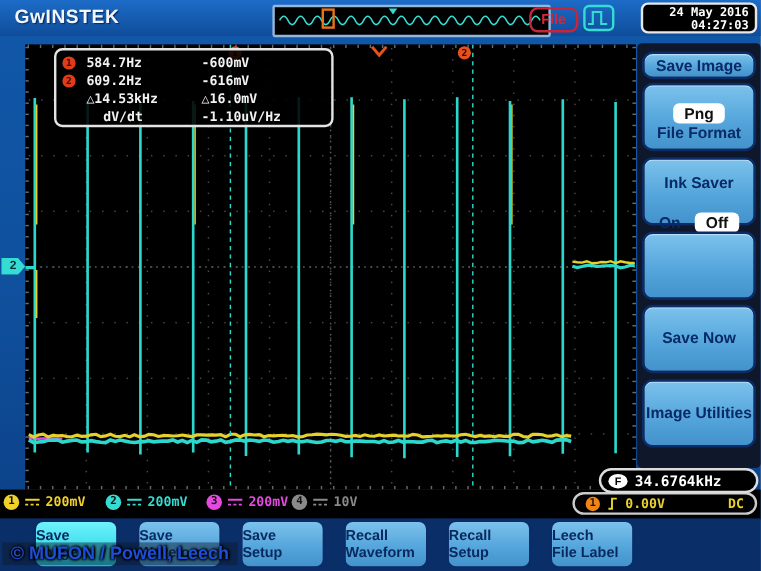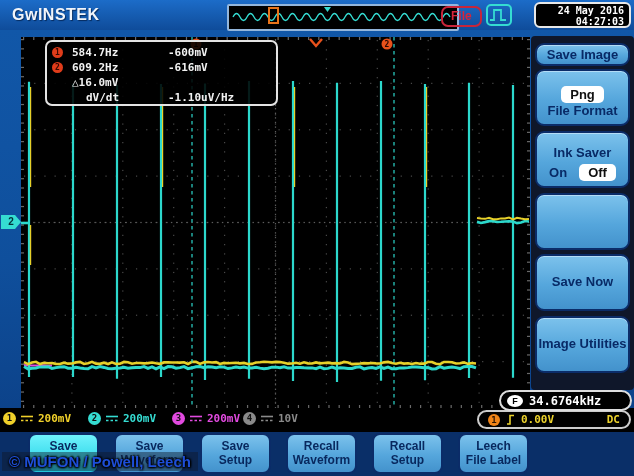--- a/index.html
+++ b/index.html
@@ -66,21 +66,21 @@
   #trigbox{position:absolute;left:477px;top:2px;width:154px;height:19px;border:2px solid #ccc;
     border-radius:10px;box-sizing:border-box;display:flex;align-items:center;gap:6px;
     padding:0 9px;color:#ecd22c;font-family:"DejaVu Sans Mono",monospace;font-weight:bold;font-size:11px;}
   .trig-badge{width:12px;height:12px;border-radius:50%;background:#ef8418;color:#2a1200;
     font-size:9px;line-height:12px;text-align:center;}
   
   #footer{position:absolute;left:0;top:432px;width:634px;height:44px;background:#0a2f68;}
   .bot-btn{position:absolute;top:1px;width:71px;height:41px;box-sizing:border-box;
     background:linear-gradient(180deg,#7cc2ec 0%,#55a6dc 55%,#4392cc 100%);
     border:2px solid #0b2c68;border-radius:8px;color:#08285e;font-weight:bold;font-size:12px;
-    text-align:center;line-height:14px;padding-top:4px;}
+    text-align:left;line-height:14px;padding-top:4px;}
   .bot-btn.selected{background:linear-gradient(180deg,#6ff2fc 0%,#3cdcec 60%,#22c4da 100%);}
   #watermark{position:absolute;left:2px;top:452px;color:#1d4ed8;font-weight:bold;font-size:15px;
     background:rgba(15,25,40,.45);padding:1px 7px;
     text-shadow:1px 1px 2px #000,-1px 1px 2px #000,1px -1px 2px #000;z-index:6;}
 </style>
 </head>
 <body>
 
 <div id="header">
   <div id="brand">GwINSTEK</div>
@@ -1213,20 +1213,21 @@
       <span>584.7Hz</span>
       <span>-600mV</span>
     </div>
     <div class="meas-row">
       <span class="meas-badge">2</span>
       <span>609.2Hz</span>
       <span>-616mV</span>
     </div>
     <div class="meas-row">
       <span></span>
+      <span>△14.53kHz</span>
       <span>△16.0mV</span>
     </div>
     <div class="meas-row">
       <span></span>
       <span style="padding-left:14px">dV/dt</span>
       <span>-1.10uV/Hz</span>
     </div>
   </div>
 </div>
 <div id="ch2-marker">2</div>
@@ -1234,21 +1235,21 @@
 <div id="side-panel">
   <div class="side-btn" style="top:7px;height:23px;line-height:19px;">
     <span>Save Image</span>
   </div>
   <div class="side-btn" style="top:33px;height:57px;padding-top:12px;">
     <div style="margin-top:3px;"><span class="pill">Png</span></div>
     <div>File Format</div>
   </div>
   <div class="side-btn" style="top:95px;height:57px;padding-top:12px;">
     <div>Ink Saver</div>
-    <div style="margin-top:4px;display:flex;justify-content:center;gap:12px;align-items:center;">
+    <div style="margin-top:17px;display:flex;justify-content:center;gap:12px;align-items:center;">
       <span>On</span>
       <span class="pill">Off</span>
     </div>
   </div>
   <div class="side-btn" style="top:157px;height:57px;"></div>
   <div class="side-btn" style="top:218px;height:57px;line-height:52px;">
     <span>Save Now</span>
   </div>
   <div class="side-btn" style="top:280px;height:57px;line-height:52px;">
     <span>Image Utilities</span>

